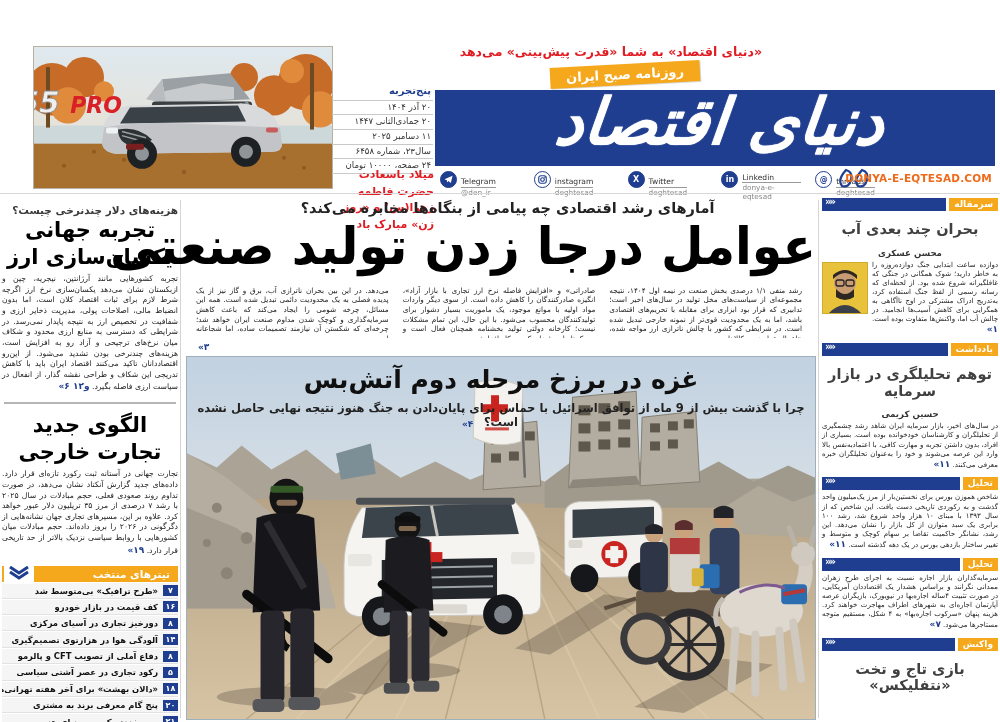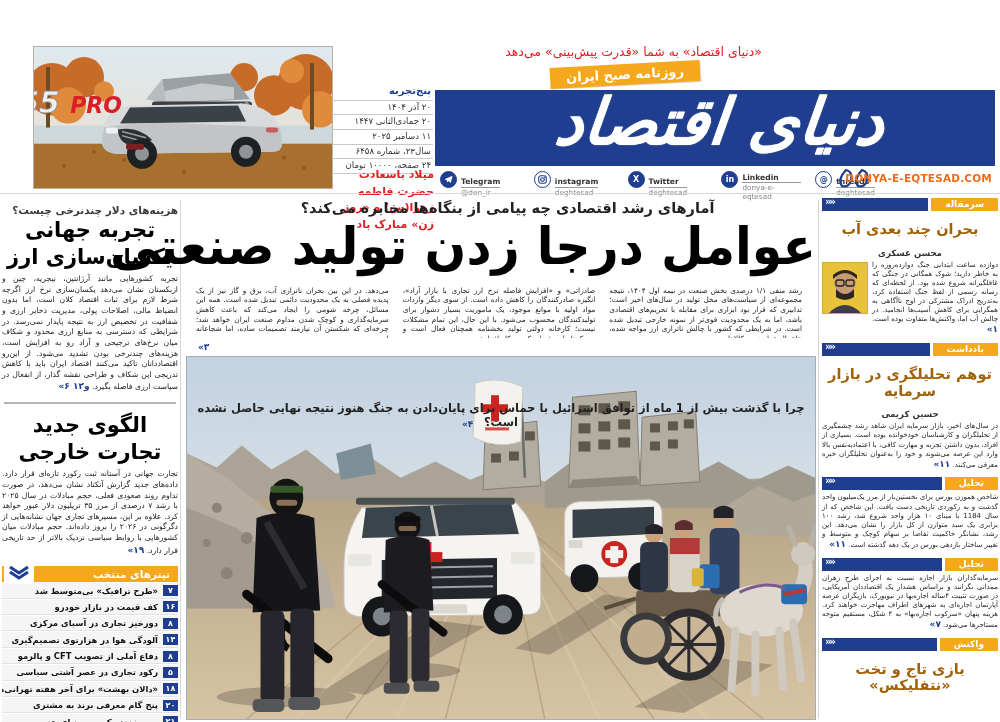--- a/index.html
+++ b/index.html
@@ -1,25 +1,25 @@
 <!DOCTYPE html>
 <html lang="fa"><head>
 <meta charset="utf-8">
 <style>
   html,body{margin:0;padding:0;background:#fff;}
   .page{position:relative;width:1000px;height:722px;background:#fff;overflow:hidden;
         direction:rtl;font-family:"DejaVu Sans",sans-serif;color:#1a1a1a;margin:0 auto;}
   .abs{position:absolute;}
   .ltr{direction:ltr;}
-  b,strong{font-weight:bold;margin-top:16px;}
+  b,strong{font-weight:normal;margin-top:16px;}
 
   
   .ad{left:33px;top:46px;width:298px;height:141px;border:1px solid #b9b0a4;background:#dce6ec;}
   .ad svg{display:block;width:100%;height:100%;}
-  .tagline{top:44px;right:238px;font-size:12.5px;font-weight:normal;color:#e11b22;}
+  .tagline{top:44px;right:238px;font-size:12.5px;font-weight:bold;color:#e11b22;}
   .band{left:435px;top:90px;width:560px;height:76px;background:#1f3e8f;}
   .logo-txt{left:450px;top:74px;width:540px;text-align:center;color:#fff;font-size:64px;
             font-weight:bold;font-style:italic;transform:skewX(-6deg);line-height:1.5;
             text-shadow:0 0 1px #fff;pointer-events:none;white-space:nowrap;}
   .badge{top:64px;right:300px;background:#f5a81c;color:#fff;font-weight:bold;font-size:13px;
          padding:3px 16px;transform:rotate(-3deg);box-shadow:1px 1px 0 rgba(0,0,0,.15);}
   .dates{left:332px;top:84px;width:101px;font-size:8.6px;color:#333;}
   .dates .row{border-bottom:1px solid #c9c9c9;padding:1px 2px 2px;text-align:right;line-height:1.25;}
   .dates .row:first-child{color:#1f3e8f;font-weight:bold;font-size:10px;}
   .greeting{left:332px;top:167px;width:102px;font-size:11px;font-weight:bold;color:#e11b22;line-height:1.5;text-align:right;}
@@ -70,24 +70,24 @@
   .picks-title{color:#fff;font-weight:bold;font-size:10.5px;padding-right:8px;}
   .picks-chev{position:absolute;left:2px;top:-2px;background:#fff;padding:1px 4px 0;}
   .pick{display:flex;align-items:center;height:14.4px;border-bottom:1px solid #e2e2e2;background:#f5f5f5;margin-top:1px;}
   .pick-n{flex:0 0 15px;background:#1f3e8f;color:#fff;font-size:8px;font-weight:bold;text-align:center;
           height:11px;line-height:11px;margin-left:5px;}
   .pick-t{font-size:8.4px;font-weight:bold;color:#111;white-space:nowrap;overflow:hidden;}
 
   
   .sec{margin-bottom:7px;}
   .sec-head{display:flex;height:13px;margin-bottom:3px;}
-  .sec-label{background:#f5a81c;color:#fff;font-size:9px;font-weight:bold;padding:0 14px;line-height:13px;}
+  .sec-label{background:#f5a81c;color:#fff;font-size:9px;font-weight:bold;padding:0 5px;line-height:13px;}
   .sec-bar{flex:1;background:#1f3e8f;position:relative;margin-right:3px;}
   .sec-chev{position:absolute;left:3px;top:-2px;color:#fff;font-size:10px;font-weight:bold;letter-spacing:-2px;}
-  .s-hl{font-size:14.5px;font-weight:bold;color:#a16207;text-align:center;line-height:1.15;margin:10px 0;}
+  .s-hl{font-size:14.5px;font-weight:bold;color:#404040;text-align:center;line-height:1.15;margin:10px 0;}
   .s-auth{font-size:8.6px;font-weight:bold;color:#333;text-align:center;margin:1px 0 3px;}
   .s-body{font-size:7px;line-height:1.3;text-align:justify;color:#222;margin:0;}
   .s-photo{float:left;width:44px;height:50px;margin:1px 4px 2px 0;border:1px solid #cfae2e;background:#e8c23a;}
   .s-photo svg{display:block;width:100%;height:100%;}
 </style>
 </head>
 <body>
 
 <div class="page">
 
@@ -236,21 +236,22 @@
       <div class="kicker">آمارهای رشد اقتصادی چه پیامی از بنگاه‌ها مخابره می‌کند؟</div>
       <div class="bigHL">عوامل درجا زدن تولید صنعتی</div>
       <div class="leadcols">
         <p>رشد منفی ۱/۱ درصدی بخش صنعت در نیمه اول ۱۴۰۴، نتیجه مجموعه‌ای از سیاست‌های مخل تولید در سال‌های اخیر است؛ تدابیری که قرار بود ابزاری برای مقابله با تحریم‌های اقتصادی باشد، اما به یک محدودیت قوی‌تر از نمونه خارجی تبدیل شده است. در شرایطی که کشور با چالش ناترازی ارز مواجه شده، «اعمال عوارض بر کالاهای</p>
         <p>صادراتی» و «افزایش فاصله نرخ ارز تجاری با بازار آزاد»، انگیزه صادرکنندگان را کاهش داده است. از سوی دیگر واردات مواد اولیه با موانع موجود، یک ماموریت بسیار دشوار برای تولیدکنندگان محسوب می‌شود. با این حال، این تمام مشکلات نیست؛ کارخانه دولتی تولید بخشنامه همچنان فعال است و ریسک‌ها را در فضای کسب‌وکار افزایش</p>
         <p>می‌دهد. در این بین بحران ناترازی آب، برق و گاز نیز از یک پدیده فصلی به یک محدودیت دائمی تبدیل شده است. همه این مسائل، چرخه شومی را ایجاد می‌کند که باعث کاهش سرمایه‌گذاری و کوچک شدن مداوم صنعت ایران خواهد شد؛ چرخه‌ای که شکستن آن نیازمند تصمیمات ساده، اما شجاعانه است.</p>
       </div>
       <span class="ref abs leadref">«۳</span>
 
       <div class="photo">
-        <div class="ph-sub">چرا با گذشت بیش از 1 ماه از توافق اسرائیل با حماس برای پایان‌دادن به جنگ هنوز نتیجه نهایی حاصل نشده است؟</div>
+        <div class="ph-title">غزه در برزخ مرحله دوم آتش‌بس</div>
+        <div class="ph-sub">چرا با گذشت بیش از 9 ماه از توافق اسرائیل با حماس برای پایان‌دادن به جنگ هنوز نتیجه نهایی حاصل نشده است؟</div>
         <span class="ref ph-ref">«۴</span>
         <svg viewBox="0 0 632 360" preserveAspectRatio="none">
           <defs>
             <linearGradient id="sky" x1="0" y1="0" x2="0" y2="1">
               <stop offset="0" stop-color="#c2d2e1"></stop>
                 <stop offset="1" stop-color="#d7dfe6"></stop>
             </linearGradient>
             <linearGradient id="road" x1="0" y1="0" x2="0" y2="1">
               <stop offset="0" stop-color="#b7a486"></stop>
                 <stop offset="1" stop-color="#d6c4a5"></stop>
@@ -536,21 +537,21 @@
         <p class="s-body"><span>در سال‌های اخیر، بازار سرمایه ایران شاهد رشد چشمگیری از تحلیلگران و کارشناسان خودخوانده بوده است. بسیاری از افراد، بدون داشتن تجربه و مهارت کافی، با اعتمادبه‌نفس بالا وارد این عرصه می‌شوند و خود را به‌عنوان تحلیلگران خبره معرفی می‌کنند.</span> <span class="ref">«۱۱</span></p>
       </div>
 
       <div class="sec">
         <div class="sec-head">
             <span class="sec-label">تحلیل</span>
             <span class="sec-bar">
               <span class="sec-chev">««</span>
             </span>
           </div>
-        <p class="s-body"><span>شاخص هموزن بورس برای نخستین‌بار از مرز یک‌میلیون واحد گذشت و به رکوردی تاریخی دست یافت. این شاخص که از سال 1184 با مبنای ۱۰ هزار واحد شروع شد، رشد ۱۰۰ برابری یک سبد متوازن از کل بازار را نشان می‌دهد. این رشد، نشانگر حاکمیت تقاضا بر سهام کوچک و متوسط و تغییر ساختار بازدهی بورس در یک دهه گذشته است.</span> <span class="ref">«۱۱</span></p>
+        <p class="s-body"><span>شاخص هموزن بورس برای نخستین‌بار از مرز یک‌میلیون واحد گذشت و به رکوردی تاریخی دست یافت. این شاخص که از سال ۱۳۹۳ با مبنای ۱۰ هزار واحد شروع شد، رشد ۱۰۰ برابری یک سبد متوازن از کل بازار را نشان می‌دهد. این رشد، نشانگر حاکمیت تقاضا بر سهام کوچک و متوسط و تغییر ساختار بازدهی بورس در یک دهه گذشته است.</span> <span class="ref">«۱۱</span></p>
       </div>
 
       <div class="sec">
         <div class="sec-head">
             <span class="sec-label">تحلیل</span>
             <span class="sec-bar">
               <span class="sec-chev">««</span>
             </span>
           </div>
         <p class="s-body"><span>سرمایه‌گذاران بازار اجاره نسبت به اجرای طرح زهران ممدانی نگرانند و براساس هشدار یک اقتصاددان آمریکایی، در صورت تثبیت ۴ساله اجاره‌بها در نیویورک، بازیگران عرصه آپارتمان اجاره‌ای به شهرهای اطراف مهاجرت خواهند کرد. هزینه پنهان «سرکوب اجاره‌بها» به ۴ شکل، مستقیم متوجه مستاجرها می‌شود.</span> <span class="ref">«۷</span></p>

